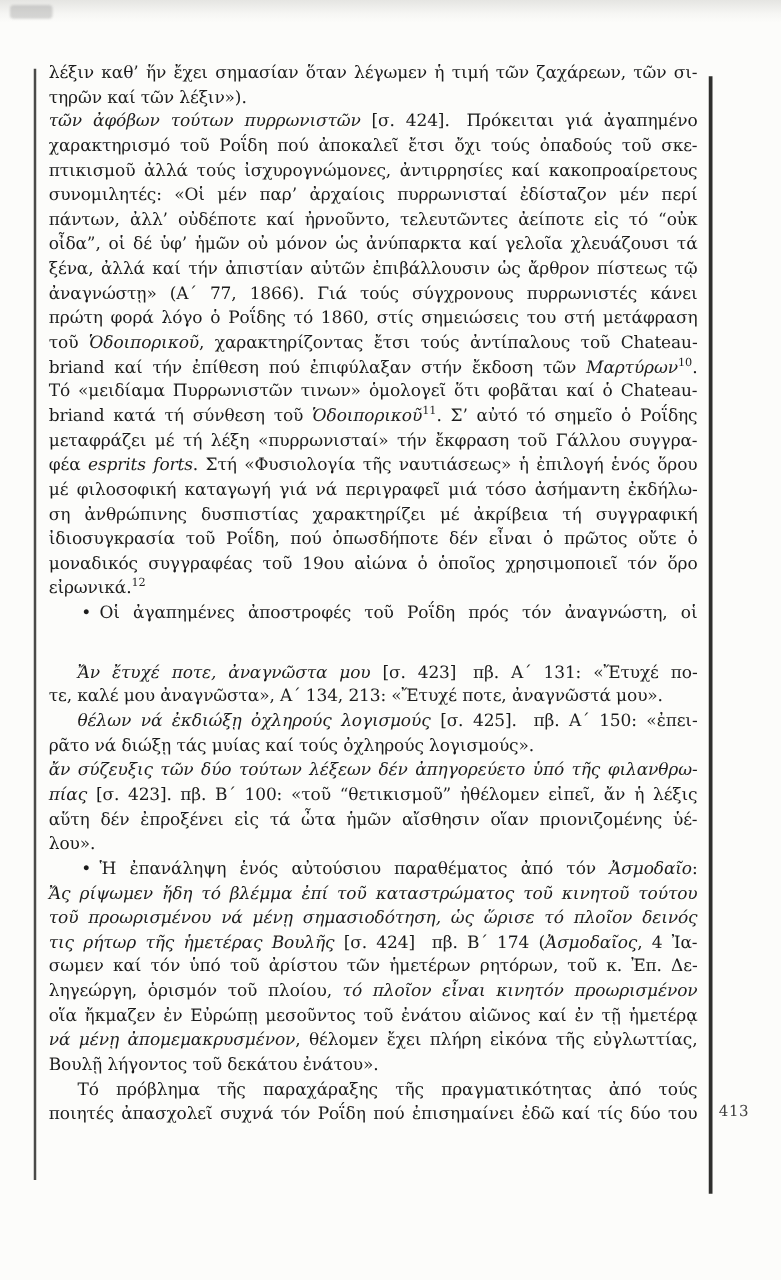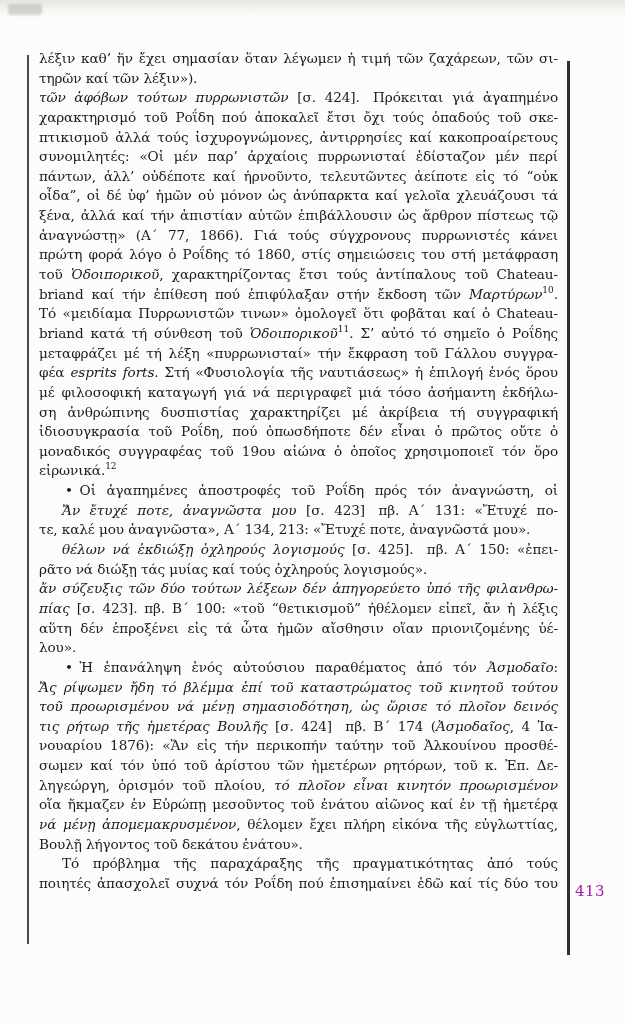--- a/index.html
+++ b/index.html
@@ -53,22 +53,22 @@
   .line span { white-space: normal; }
   .it { font-style: italic; }
   .sup {
     font-size: 9px;
     vertical-align: super;
     line-height: 0;
     letter-spacing: 0;
   }
   .page-number {
     position: absolute; left: 575px; top: 882px;
-    font-size: 15px;
-    color: #a21caf;
+    font-size: 12px;
+    color: #404040;
     letter-spacing: 0.5px;
   }
 </style>
 </head>
 <body>
 
 <div class="scan-top-band"></div>
 <div class="scan-smudge"></div>
 
 <div class="edge-line-left"></div>
@@ -91,33 +91,32 @@
     <div class="line"><span>Τό «μειδίαμα Πυρρωνιστῶν τινων» ὁμολογεῖ ὅτι φοβᾶται καί ὁ Chateau-</span></div>
     <div class="line"><span>briand κατά τή σύνθεση τοῦ </span><span class="it">Ὁδοιπορικοῦ</span><span class="sup">11</span><span>. Σ’ αὐτό τό σημεῖο ὁ Ροΐδης</span></div>
     <div class="line"><span>μεταφράζει μέ τή λέξη «πυρρωνισταί» τήν ἔκφραση τοῦ Γάλλου συγγρα-</span></div>
     <div class="line"><span>φέα </span><span class="it">esprits forts</span><span>. Στή «Φυσιολογία τῆς ναυτιάσεως» ἡ ἐπιλογή ἑνός ὅρου</span></div>
     <div class="line"><span>μέ φιλοσοφική καταγωγή γιά νά περιγραφεῖ μιά τόσο ἀσήμαντη ἐκδήλω-</span></div>
     <div class="line"><span>ση ἀνθρώπινης δυσπιστίας χαρακτηρίζει μέ ἀκρίβεια τή συγγραφική</span></div>
     <div class="line"><span>ἰδιοσυγκρασία τοῦ Ροΐδη, πού ὁπωσδήποτε δέν εἶναι ὁ πρῶτος οὔτε ὁ</span></div>
     <div class="line"><span>μοναδικός συγγραφέας τοῦ 19ου αἰώνα ὁ ὁποῖος χρησιμοποιεῖ τόν ὅρο</span></div>
     <div class="line end"><span>εἰρωνικά.</span><span class="sup">12</span></div>
     <div class="line" style="text-indent: 26px;"><span>• Οἱ ἀγαπημένες ἀποστροφές τοῦ Ροΐδη πρός τόν ἀναγνώστη, οἱ</span></div>
-    <div class="line" style="text-indent: 23px;"><span class="it">Ἄν ἔτυχέ ποτε, ἀναγνῶστα μου </span><span>[σ. 423]  πβ. Α´ 131: «Ἔτυχέ πο-</span></div>
+    <div class="line" style="text-indent: 23px; margin-top: 28px;"><span class="it">Ἄν ἔτυχέ ποτε, ἀναγνῶστα μου </span><span>[σ. 423]  πβ. Α´ 131: «Ἔτυχέ πο-</span></div>
     <div class="line end"><span>τε, καλέ μου ἀναγνῶστα», Α´ 134, 213: «Ἔτυχέ ποτε, ἀναγνῶστά μου».</span></div>
     <div class="line" style="text-indent: 23px;"><span class="it">θέλων νά ἐκδιώξῃ ὀχληρούς λογισμούς </span><span>[σ. 425].  πβ. Α´ 150: «ἐπει-</span></div>
     <div class="line end"><span>ρᾶτο νά διώξῃ τάς μυίας καί τούς ὀχληρούς λογισμούς».</span></div>
     <div class="line"><span class="it">ἄν σύζευξις τῶν δύο τούτων λέξεων δέν ἀπηγορεύετο ὑπό τῆς φιλανθρω-</span></div>
     <div class="line"><span class="it">πίας </span><span>[σ. 423]. πβ. Β´ 100: «τοῦ “θετικισμοῦ” ἠθέλομεν εἰπεῖ, ἄν ἡ λέξις</span></div>
     <div class="line"><span>αὕτη δέν ἐπροξένει εἰς τά ὦτα ἡμῶν αἴσθησιν οἵαν πριονιζομένης ὑέ-</span></div>
     <div class="line end"><span>λου».</span></div>
     <div class="line" style="text-indent: 26px;"><span>• Ἡ ἐπανάληψη ἑνός αὐτούσιου παραθέματος ἀπό τόν </span><span class="it">Ἀσμοδαῖο</span><span>:</span></div>
     <div class="line"><span class="it">Ἄς ρίψωμεν ἤδη τό βλέμμα ἐπί τοῦ καταστρώματος τοῦ κινητοῦ τούτου</span></div>
     <div class="line"><span class="it">τοῦ προωρισμένου νά μένῃ σημασιοδότηση, ὡς ὥρισε τό πλοῖον δεινός</span></div>
     <div class="line"><span class="it">τις ρήτωρ τῆς ἡμετέρας Βουλῆς </span><span>[σ. 424]  πβ. Β´ 174 (</span><span class="it">Ἀσμοδαῖος</span><span>, 4 Ἰα-</span></div>
-    <div class="line"><span>νουαρίου 1876): «Ἄν εἰς τήν περικοπήν ταύτην τοῦ Ἀλκουίνου προσθέ-</span></div>
     <div class="line"><span>σωμεν καί τόν ὑπό τοῦ ἀρίστου τῶν ἡμετέρων ρητόρων, τοῦ κ. Ἐπ. Δε-</span></div>
     <div class="line"><span>ληγεώργη, ὁρισμόν τοῦ πλοίου, </span><span class="it">τό πλοῖον εἶναι κινητόν προωρισμένον</span></div>
     <div class="line"><span>οἵα ἤκμαζεν ἐν Εὐρώπῃ μεσοῦντος τοῦ ἐνάτου αἰῶνος καί ἐν τῇ ἡμετέρᾳ</span></div>
     <div class="line"><span class="it">νά μένῃ ἀπομεμακρυσμένον</span><span>, θέλομεν ἔχει πλήρη εἰκόνα τῆς εὐγλωττίας,</span></div>
     <div class="line end"><span>Βουλῇ λήγοντος τοῦ δεκάτου ἐνάτου».</span></div>
     <div class="line" style="text-indent: 23px;"><span>Τό πρόβλημα τῆς παραχάραξης τῆς πραγματικότητας ἀπό τούς</span></div>
     <div class="line"><span>ποιητές ἀπασχολεῖ συχνά τόν Ροΐδη πού ἐπισημαίνει ἐδῶ καί τίς δύο του</span></div>
   </div>
 
 <div class="page-number">413</div>

